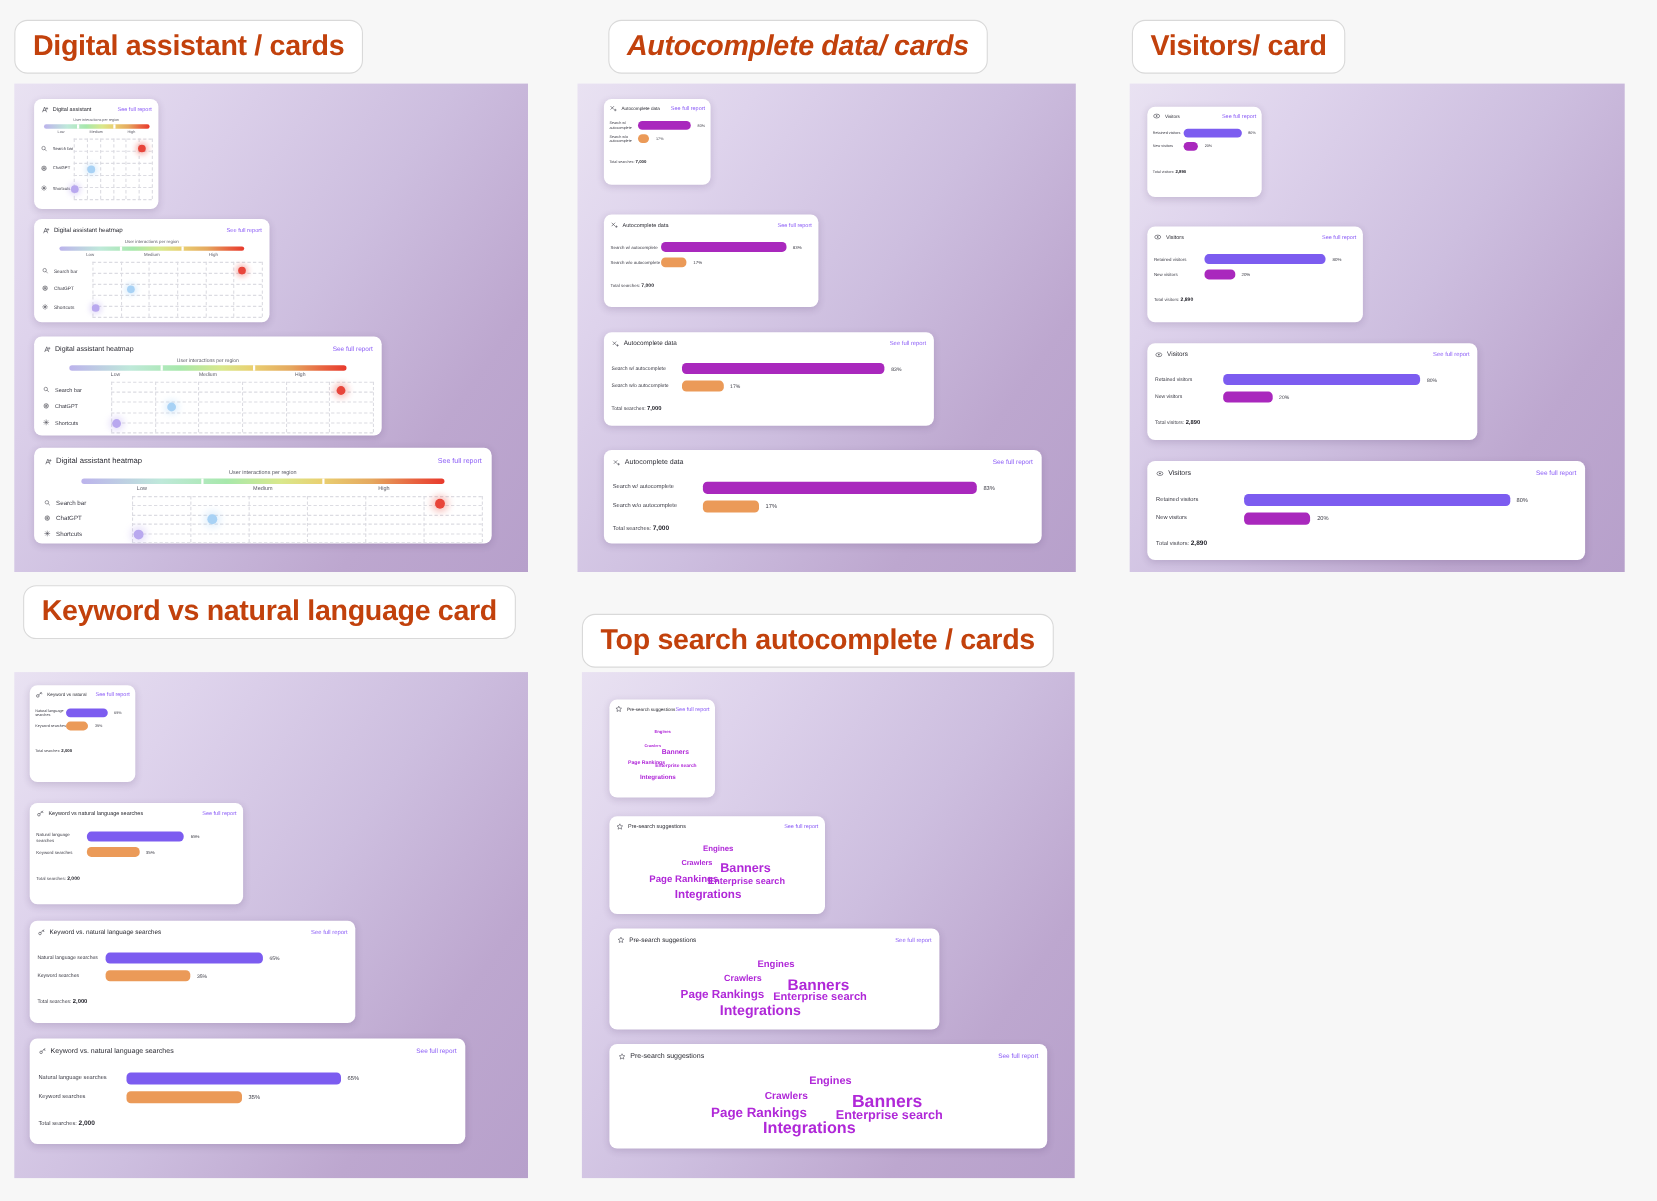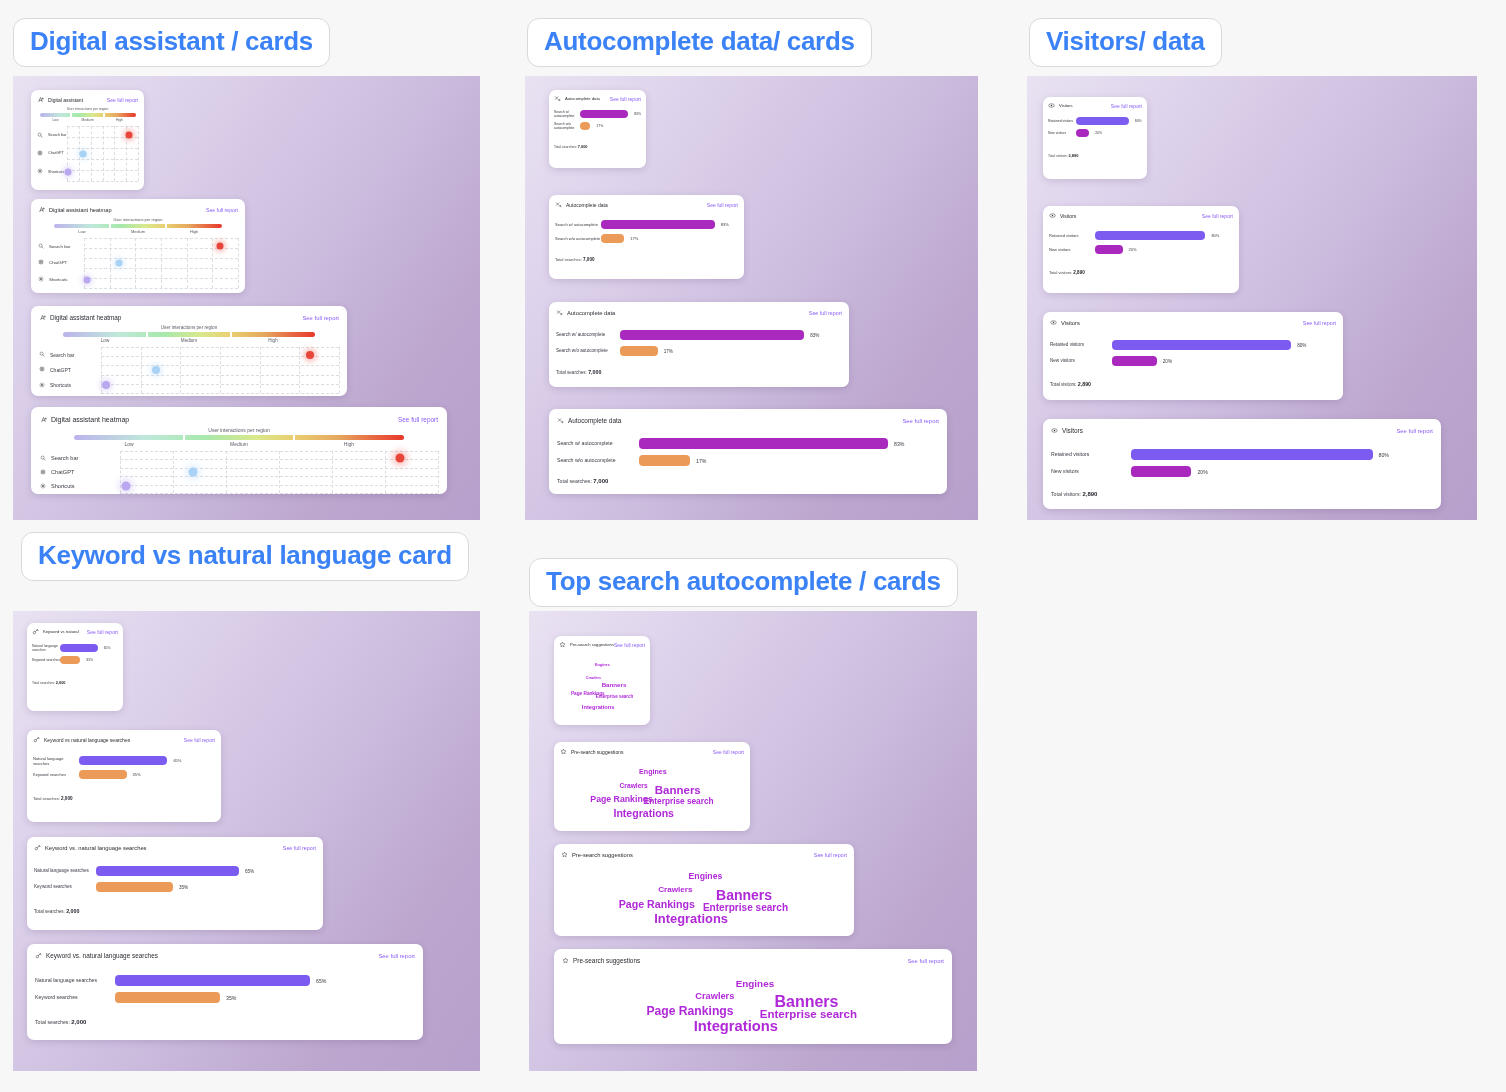--- a/index.html
+++ b/index.html
@@ -13,21 +13,21 @@
 
   
   .chip{
     position:absolute;
     background:#fff;
     border:1.5px solid #d9d9d9;
     border-radius:12px;
     padding:8px 16px 10px;
     font-size:26px;
     font-weight:700;
-    color:#3b82f6;
+    color:#c2410c;
     letter-spacing:-0.3px;
     white-space:nowrap;
     line-height:1.1;
   }
 
   
   .panel{
     position:absolute;
     background:linear-gradient(125deg,#e9e2f2 0%,#ded3ec 22%,#cdbedf 52%,#bda7cf 78%,#b7a0cb 100%);
     overflow:hidden;
@@ -99,22 +99,22 @@
   .total b{ font-weight:600; color:#1e1e26; }
 
   
   .cloud{ position:relative; width:100%; }
   .cloud span{ position:absolute; color:#b028d8; font-weight:700; white-space:nowrap; transform:translate(-50%,-50%); }
 </style>
 </head>
 <body>
 
 <div class="chip" style="left:13px;  top:18px;">Digital assistant / cards</div>
-<div class="chip" style="left:527px; top:18px;">Autocomplete data/ cards</div>
-<div class="chip" style="left:1029px;top:18px;">Visitors/ data</div>
+<div class="chip" style="left:553px; top:18px;font-style:italic;">Autocomplete data/ cards</div>
+<div class="chip" style="left:1029px;top:18px;">Visitors/ card</div>
 <div class="chip" style="left:21px;  top:532px;">Keyword vs natural language card</div>
 <div class="chip" style="left:529px; top:558px;">Top search autocomplete / cards</div>
 
 <div class="panel" style="left:13px;  top:76px;  width:467px; height:444px;" id="p1">
     <div class="card" style="left: 18px; top: 14px; width: 113px; height: 100px; padding: 6px;">
       <div class="card-head" style="font-size: 5px;">
         <div class="card-title">
           <span class="ico">
             <svg width="7" height="7" viewBox="0 0 16 16">
               <path d="M4 13 L8 3 L12 13 M5.5 10 H10.5" stroke="#3a3a44" stroke-width="1.2" fill="none" stroke-linecap="round"></path>

